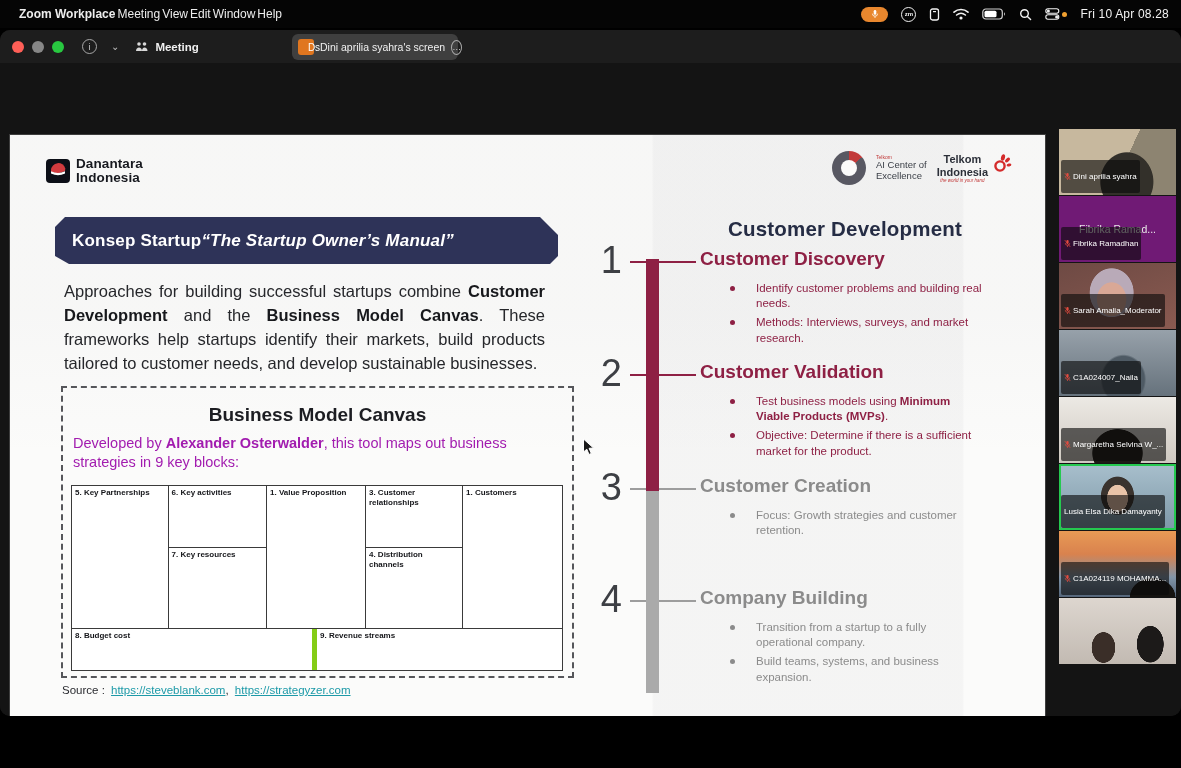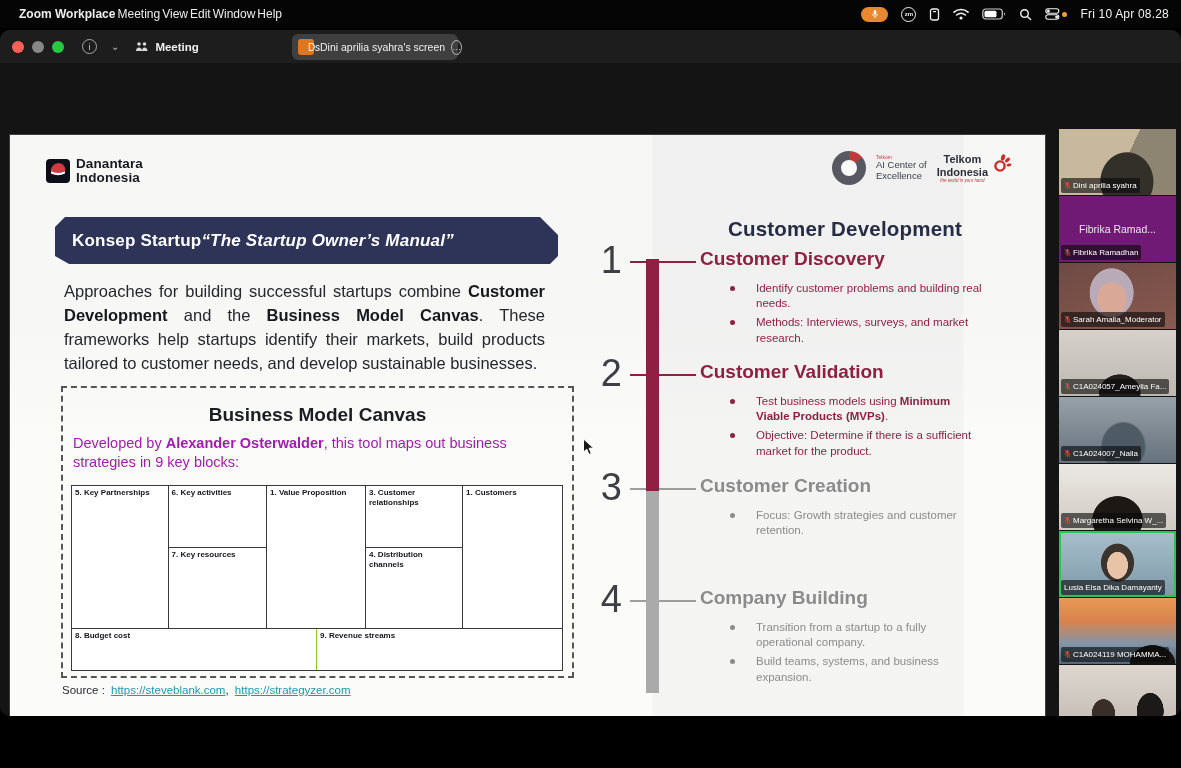--- a/index.html
+++ b/index.html
@@ -84,21 +84,21 @@
   .bmc-title { text-align:center; margin-top:16px; font-size:19px; font-weight:bold; color:#1c1d22; }
   .bmc-desc { margin:8px 10px 0 10px; font-size:14.5px; color:#a21caf; line-height:1.28; }
   .bmc-canvas { position:absolute; left:8px; top:97px; width:492px; height:186px; border:1px solid #3a3a3a;
                 display:flex; flex-direction:column; background:#fff; }
   .bmc-top { display:flex; height:144px; }
   .bmc-col { border-right:1px solid #3a3a3a; height:100%; }
   .bmc-col:last-child { border-right:none; }
   .bmc-cell-label { font-size:8px; font-weight:bold; color:#15161a; padding:2px 3px; line-height:1.2; }
   .bmc-split-top { height:62px; border-bottom:1px solid #3a3a3a; }
   .bmc-bottom { display:flex; height:42px; border-top:1px solid #3a3a3a; }
-  .bmc-budget { width:50%; border-right:1px solid #84cc16; }
+  .bmc-budget { width:50%; border-right:5px solid #84cc16; }
   .bmc-revenue { width:50%; }
 
   .source-line { position:absolute; left:52px; top:549px; font-size:11.5px; color:#2a2b30; }
   .source-line a { color:#1d9aa8; text-decoration:underline; margin-left:3px; }
 
   
   .cd-title { position:absolute; left:620px; top:82px; width:430px; text-align:center;
               font-size:20.5px; font-weight:bold; color:#252c44; letter-spacing:.2px; }
   .tl-num { position:absolute; width:34px; text-align:right; font-size:38px; font-weight:400; color:#3d3f44; line-height:1; }
   .tl-tick { position:absolute; height:2px; width:66px; left:620px; }
@@ -115,21 +115,21 @@
   .cd-bullets li::before { content:""; position:absolute; left:14px; top:5px; width:5px; height:5px;
                            border-radius:50%; background:currentColor; }
 
   .cursor { position:absolute; left:572px; top:303px; z-index:30; }
 
   
   .sidebar { position:absolute; left:1059px; top:66px; width:117px; }
   .tile { position:relative; width:117px; height:66px; margin-bottom:1px; background:#222; overflow:hidden; }
   .tile.active { outline:2px solid #25c94f; outline-offset:-2px; }
   .name-pill { position:absolute; left:2px; bottom:2px; max-width:113px; background:rgba(10,10,10,0.62);
-               border-radius:2px; padding:3px 3px; display:flex; align-items:center; gap:2px; }
+               border-radius:2px; padding:12px 3px; display:flex; align-items:center; gap:2px; }
   .name-pill span { color:#fff; font-size:8px; white-space:nowrap; overflow:hidden; }
   .tile-center-name { position:absolute; inset:0; display:flex; align-items:center; justify-content:center;
                       color:#e8e8e8; font-size:10.5px; }
   .v-dini { background:radial-gradient(ellipse 45px 50px at 58% 80%, #33302a 0 58%, transparent 60%),
             linear-gradient(115deg,#c7b89e 0 55%, #8d8471 55% 100%); }
   .v-black { background:#701a75; }
   .v-sarah { background:radial-gradient(ellipse 26px 30px at 45% 55%, #d9a896 0 55%, transparent 58%),
              radial-gradient(ellipse 36px 40px at 45% 45%, #b9aab8 0 60%, transparent 62%),
              linear-gradient(160deg,#6e4a44,#8a5a50); }
   .v-ameylia { background:radial-gradient(ellipse 34px 30px at 52% 95%, #241f1d 0 60%, transparent 62%),
@@ -406,31 +406,20 @@
               <svg class="micsvg" width="7" height="9" viewBox="0 0 10 12">
                 <rect x="3.4" y="1" width="3.2" height="5.6" rx="1.6" fill="#e24b3f"></rect>
                 <path d="M1.8 5.4a3.2 3.2 0 0 0 6.4 0" stroke="#e24b3f" fill="none"></path>
                 <line x1="5" y1="8.8" x2="5" y2="11" stroke="#e24b3f"></line>
                 <line x1="1" y1="1" x2="9" y2="11" stroke="#e24b3f"></line>
               </svg>
               <span>Sarah Amalia_Moderator</span>
             </div>
         </div>
 
-        <div class="tile v-ameylia">
-          <div class="name-pill">
-              <svg class="micsvg" width="7" height="9" viewBox="0 0 10 12">
-                <rect x="3.4" y="1" width="3.2" height="5.6" rx="1.6" fill="#e24b3f"></rect>
-                <path d="M1.8 5.4a3.2 3.2 0 0 0 6.4 0" stroke="#e24b3f" fill="none"></path>
-                <line x1="5" y1="8.8" x2="5" y2="11" stroke="#e24b3f"></line>
-                <line x1="1" y1="1" x2="9" y2="11" stroke="#e24b3f"></line>
-              </svg>
-              <span>C1A024057_Ameylia Fa...</span>
-            </div>
-        </div>
 
         <div class="tile v-naila">
           <div class="name-pill">
               <svg class="micsvg" width="7" height="9" viewBox="0 0 10 12">
                 <rect x="3.4" y="1" width="3.2" height="5.6" rx="1.6" fill="#e24b3f"></rect>
                 <path d="M1.8 5.4a3.2 3.2 0 0 0 6.4 0" stroke="#e24b3f" fill="none"></path>
                 <line x1="5" y1="8.8" x2="5" y2="11" stroke="#e24b3f"></line>
                 <line x1="1" y1="1" x2="9" y2="11" stroke="#e24b3f"></line>
               </svg>
               <span>C1A024007_Naila</span>

